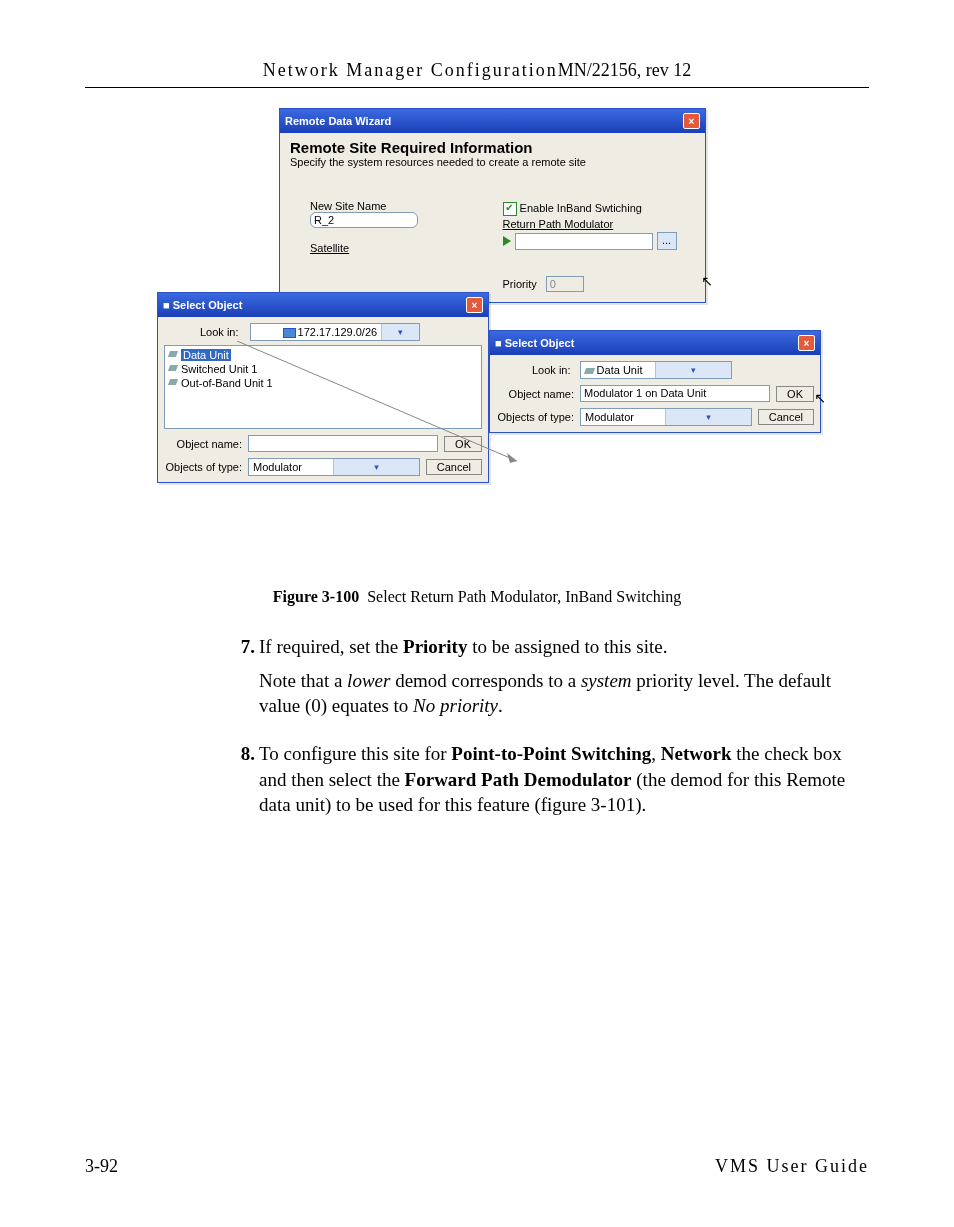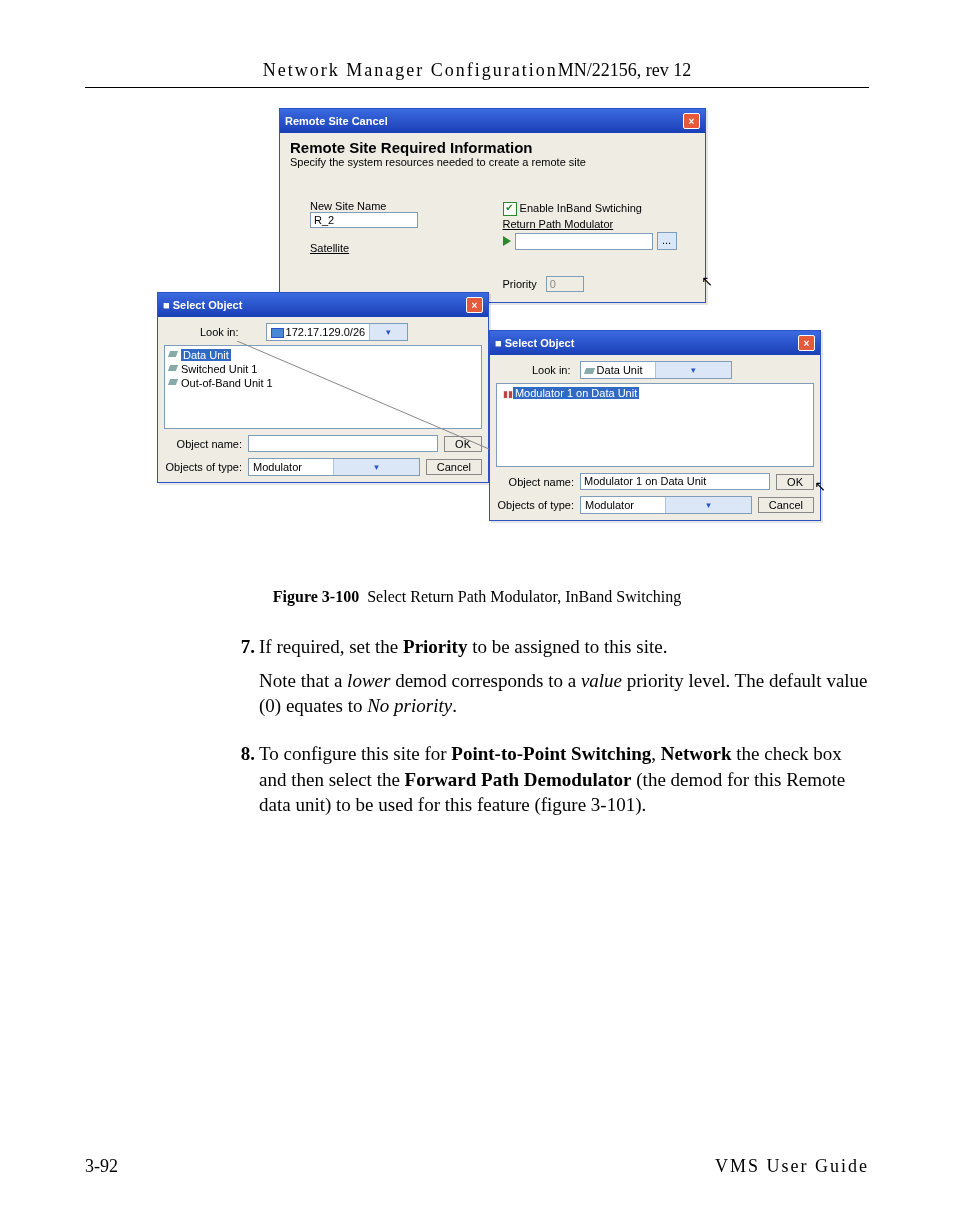--- a/index.html
+++ b/index.html
@@ -129,31 +129,31 @@
 <div class="page">
   <div class="header">
     <span class="header-left">Network Manager Configuration</span>
     <span>MN/22156, rev 12</span>
   </div>
 
   <div class="figure-area">
 
     <div class="win" style="left:122px; top:0; width:425px;">
       <div class="titlebar">
-        <span>Remote Site Cancel</span>
+        <span>Remote Data Wizard</span>
         <span class="closebox">×</span>
       </div>
       <div class="wizard-body">
         <div class="wiz-title">Remote Site Required Information</div>
         <div class="wiz-sub">Specify the system resources needed to create a remote site</div>
         <div style="height:20px;"></div>
         <div style="display:flex;">
           <div style="width:50%; padding-left:20px;">
             <div class="label">New Site Name</div>
-            <div class="txtbox" style="width:100px;">R_2</div>
+            <div class="txtbox" style="width:100px;border-radius:6px;">R_2</div>
             <div style="height:14px;"></div>
             <div class="label underline">Satellite</div>
           </div>
           <div style="width:50%;">
             <div style="margin-top:2px;">
               <span style="display:inline-block;width:12px;height:12px;border:1px solid #2a8a2a;background:#fff;text-align:center;line-height:10px;color:#2a8a2a;font-size:10px;vertical-align:middle;">✔</span>
               <span class="label">Enable InBand Swtiching</span>
             </div>
             <div class="label underline" style="margin-top:2px;">Return Path Modulator</div>
             <div style="display:flex; align-items:center; margin-top:2px;">
@@ -173,21 +173,21 @@
     </div>
 
     <div class="win" style="left:0; top:184px; width:330px;">
       <div class="titlebar">
         <span>■ <span>Select Object</span></span>
         <span class="closebox">×</span>
       </div>
       <div style="padding:6px;">
         <div style="text-align:left; padding-left:36px;">
           <span class="label">Look in:</span>
-          <span class="combo" style="width:140px; margin-left:24px;">
+          <span class="combo" style="width:140px; margin-left:8px;padding-left:28px;">
             <span><span class="folder-icon"></span><span>172.17.129.0/26</span></span>
             <span class="arrow">▾</span>
           </span>
         </div>
         <div style="background:#fff;border:1px solid #7f9db9;height:78px;margin-top:4px;padding:2px;">
           <div class="tree-item"><span class="sel-item">Data Unit</span></div>
           <div class="tree-item">Switched Unit 1</div>
           <div class="tree-item">Out-of-Band Unit 1</div>
         </div>
         <div style="display:flex;align-items:center;margin-top:6px;gap:6px;">
@@ -217,25 +217,20 @@
         <span class="closebox">×</span>
       </div>
       <div style="padding:6px;">
         <div style="text-align:left; padding-left:36px;">
           <span class="label">Look in:</span>
           <span class="combo" style="width:150px; margin-left:6px;">
             <span><span style="display:inline-block;width:9px;height:6px;background:#8aa;transform:skewX(-20deg);vertical-align:middle;margin-right:3px;"></span><span>Data Unit</span></span>
             <span class="arrow">▾</span>
           </span>
         </div>
-        <div style="background:#fff;border:1px solid #7f9db9;height:78px;margin-top:4px;padding:2px;">
-          <div style="padding:1px 0 1px 4px;">
-            <span style="color:#b44;font-size:9px;">▮▮</span><span class="sel-item">Modulator 1 on Data Unit</span>
-          </div>
-        </div>
         <div style="display:flex;align-items:center;margin-top:6px;gap:6px;">
           <span class="label" style="width:78px;text-align:right;">Object name:</span>
           <span class="txtbox" style="flex:1;height:13px;">Modulator 1 on Data Unit</span>
           <button class="btn">OK</button>
         </div>
         <div style="display:flex;align-items:center;margin-top:6px;gap:6px;">
           <span class="label" style="width:78px;text-align:right;">Objects of type:</span>
           <span class="combo" style="flex:1;">
             <span>Modulator</span>
             <span class="arrow">▾</span>
@@ -250,21 +245,21 @@
 
   <div class="caption">
     <b>Figure 3-100</b>&nbsp;&nbsp;<span>Select Return Path Modulator, InBand Switching</span>
   </div>
 
   <div class="body-text">
     <div class="indent">
       <span class="num">7.</span><span>If required, set the </span><b>Priority</b><span> to be assigned to this site.</span>
     </div>
     <div class="sub-indent">
-      <span>Note that a </span><i>lower</i><span> demod corresponds to a </span><i>value</i><span> priority level. The default value (0) equates to </span><i>No priority</i><span>.</span>
+      <span>Note that a </span><i>lower</i><span> demod corresponds to a </span><i>system</i><span> priority level. The default value (0) equates to </span><i>No priority</i><span>.</span>
     </div>
     <div class="indent" style="margin-top:22px;">
       <span class="num">8.</span><span>To configure this site for </span><b>Point-to-Point Switching</b><span>, </span><b>Network</b><span> the check box and then select the </span><b>Forward Path Demodulator</b><span> (the demod for this Remote data unit) to be used for this feature (figure 3-101).</span>
     </div>
   </div>
 
   <div class="footer">
     <span>3-92</span>
     <span class="footer-right">VMS User Guide</span>
   </div>

